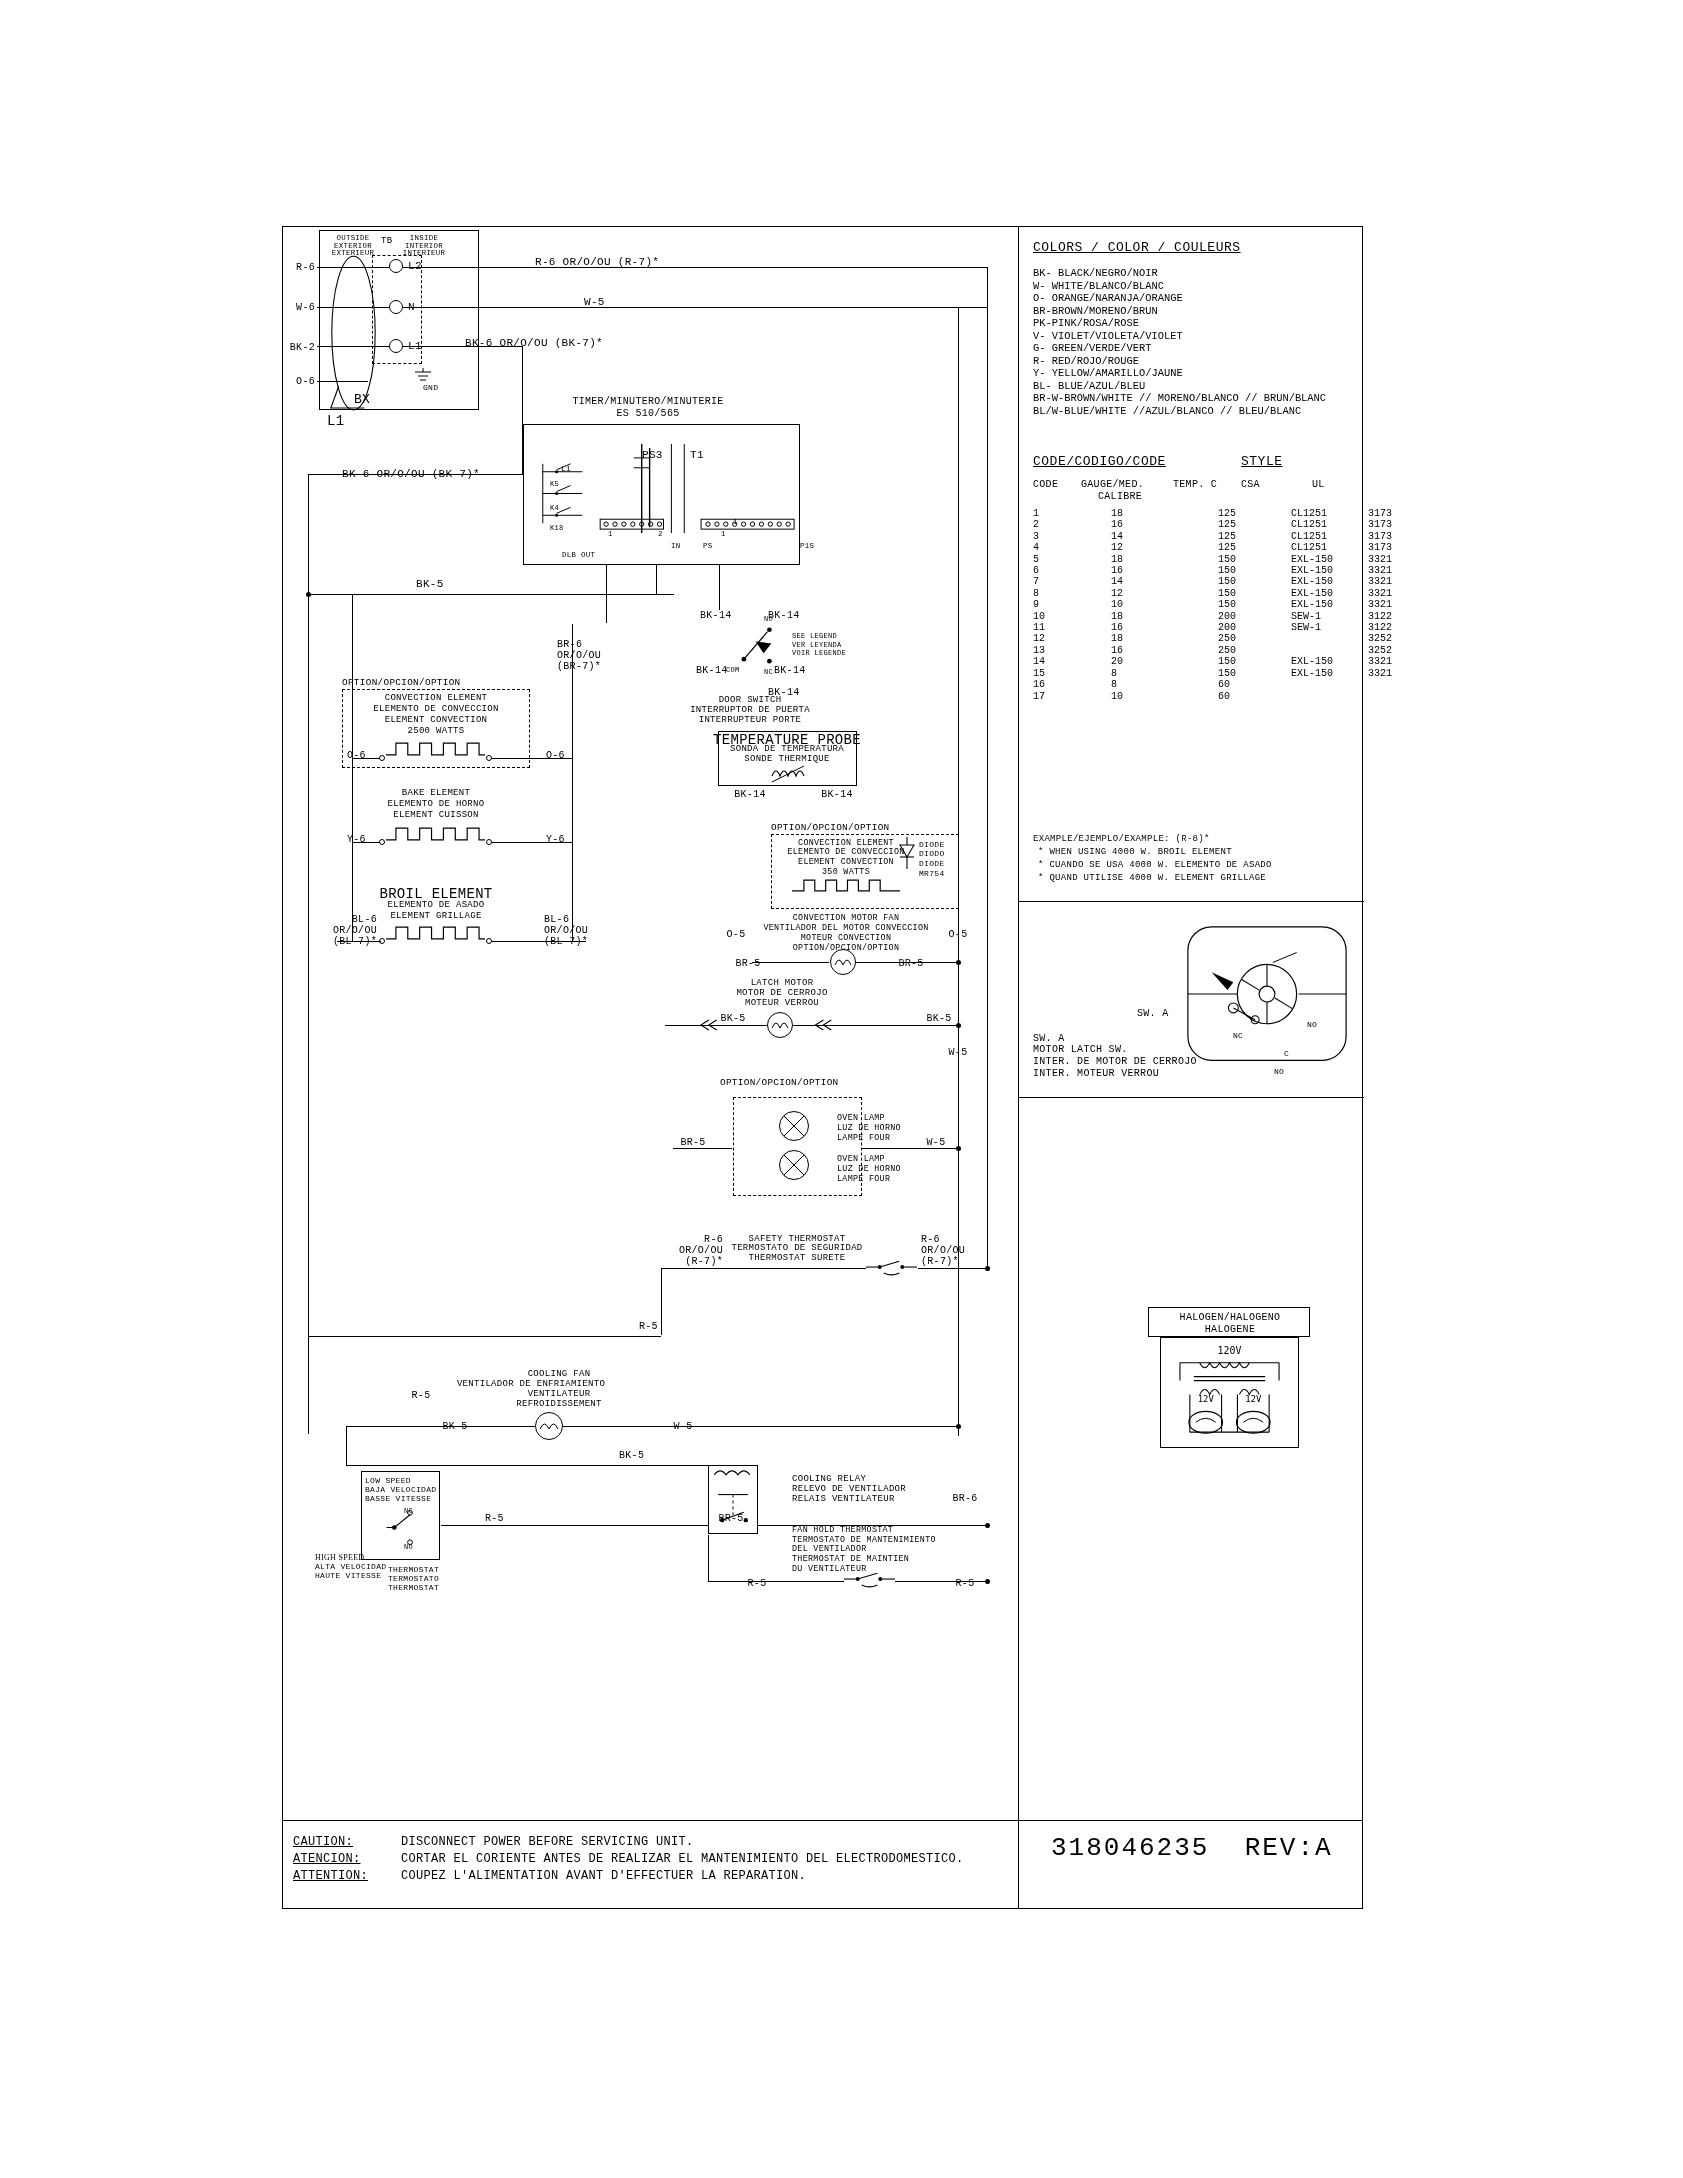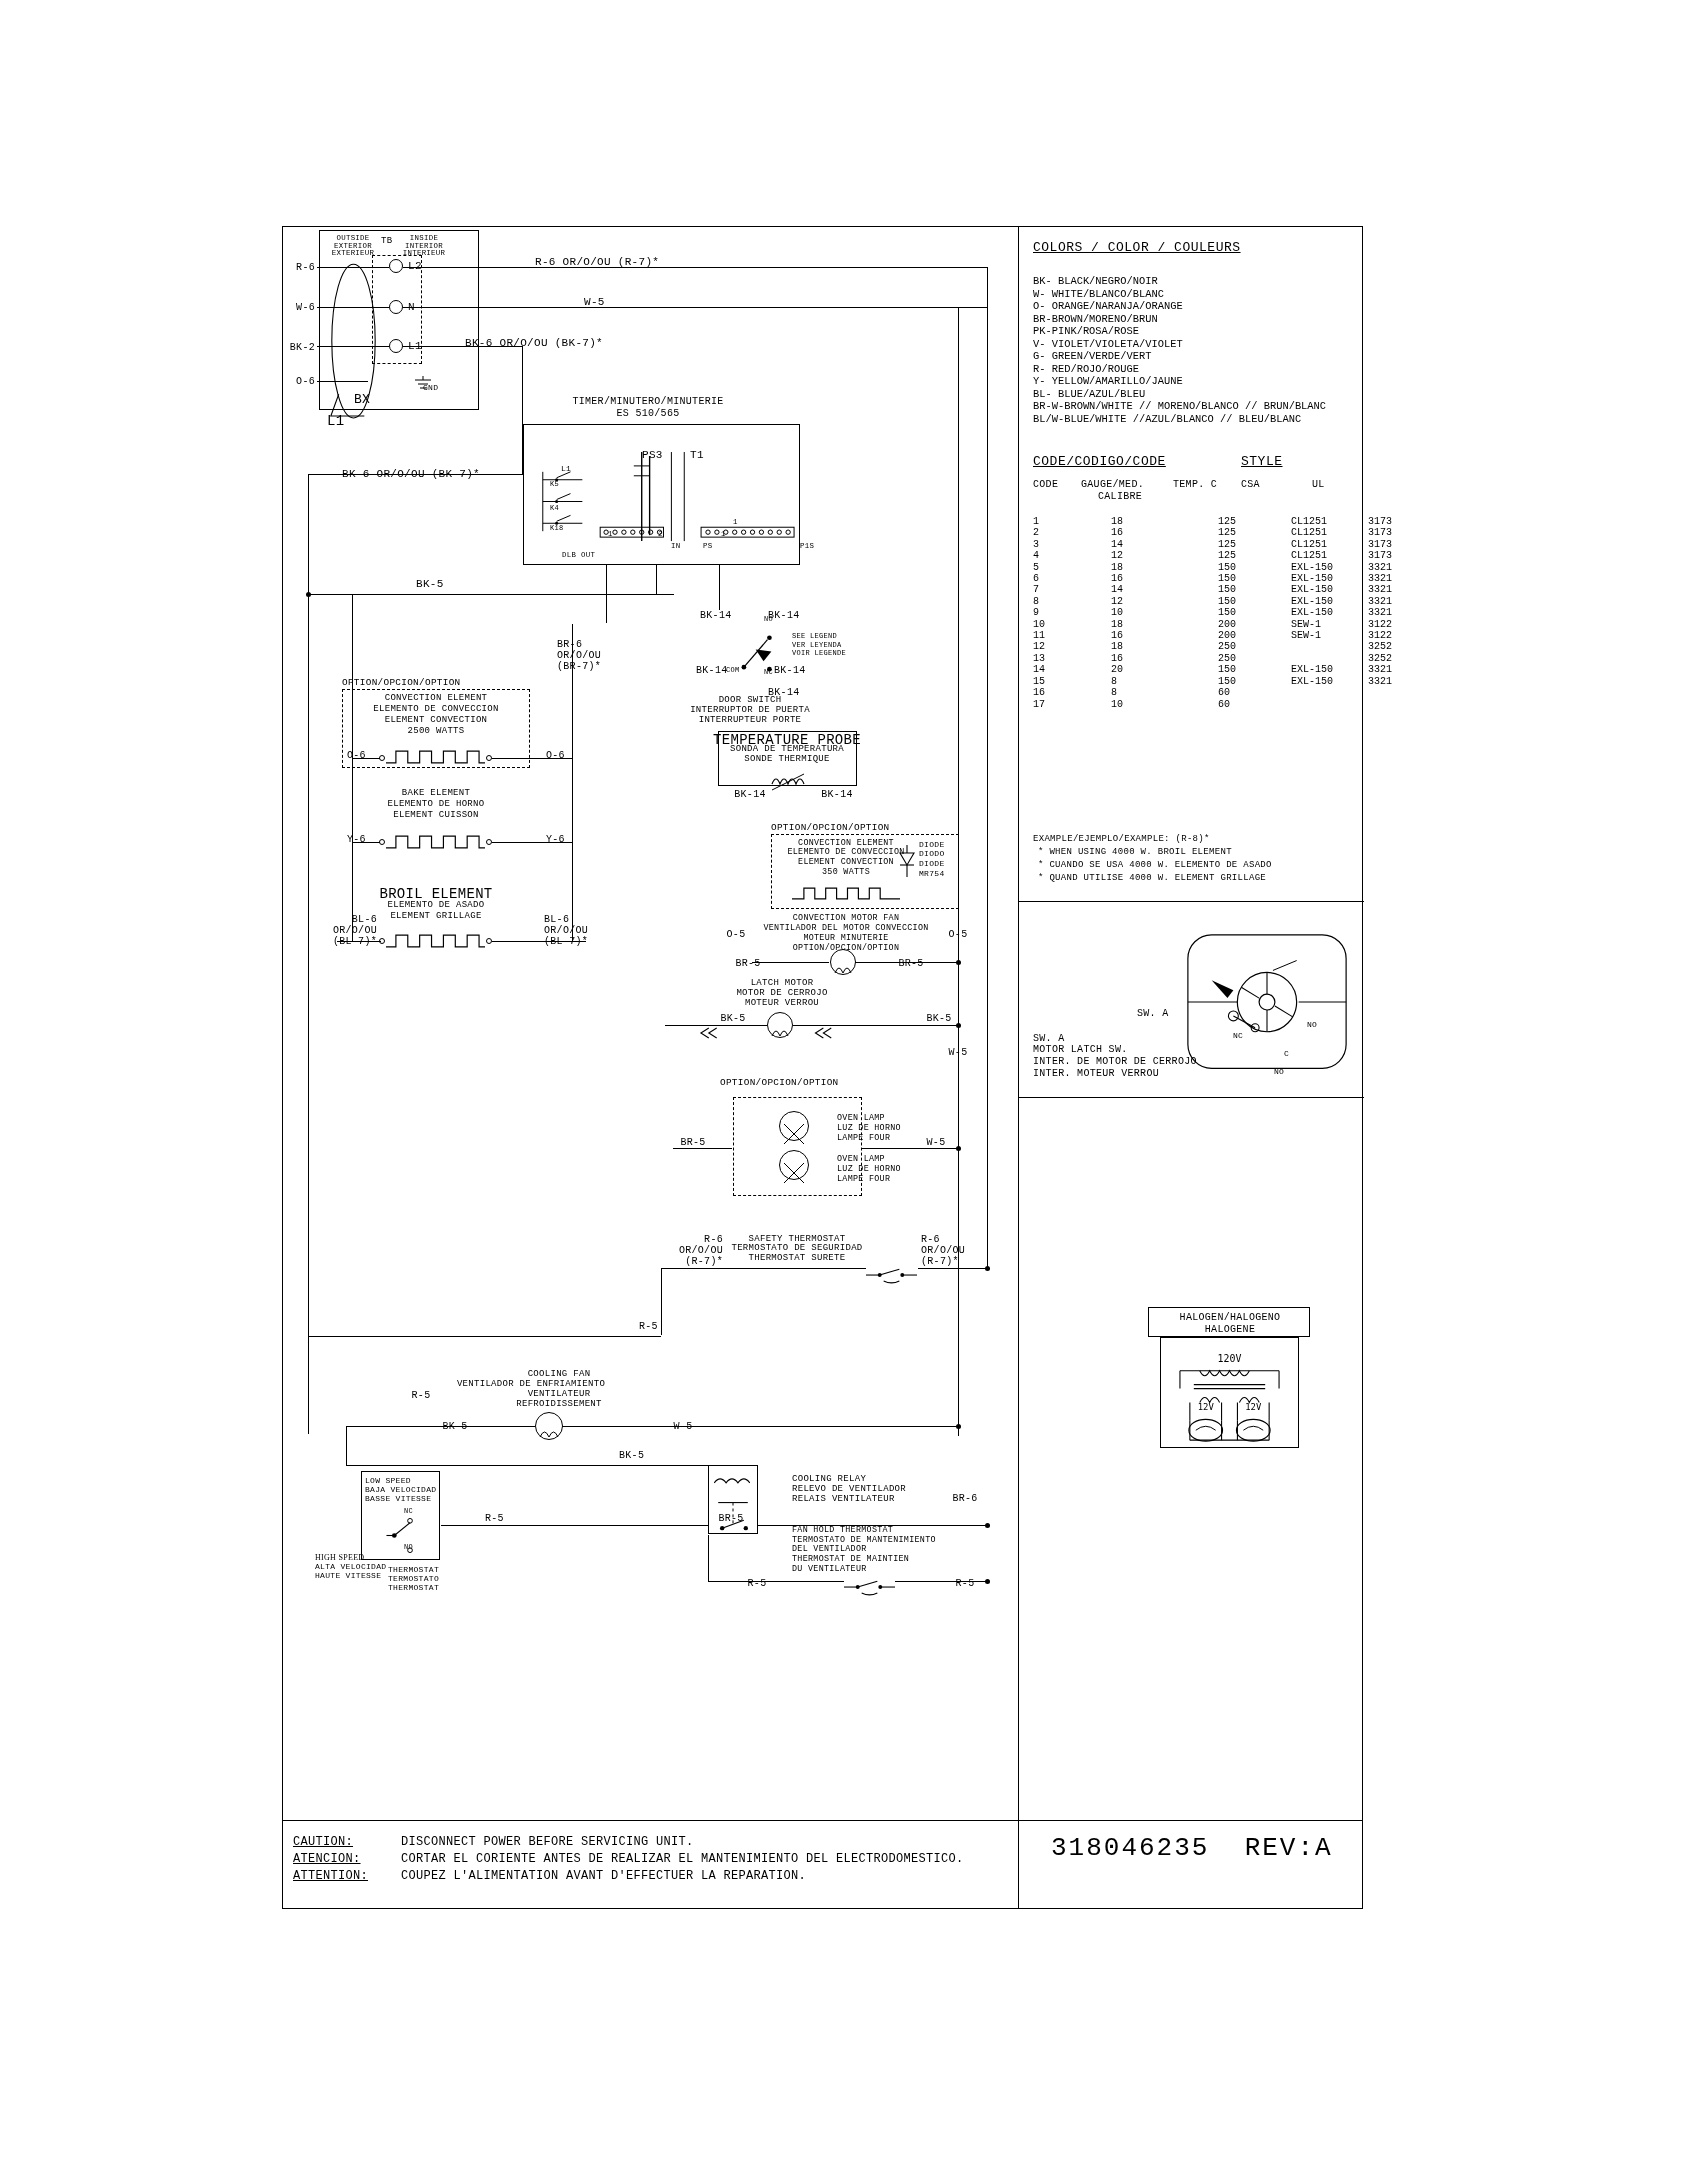--- a/index.html
+++ b/index.html
@@ -14,21 +14,21 @@
     font-family: "Liberation Mono", "DejaVu Sans Mono", monospace;
     color: #000;
     overflow: hidden;
   }
   #sheet {
     position: absolute;
     left: 0; top: 0;
     width: 1683px;
     height: 2178px;
   }
-  .abs { position: absolute; margin-top: 8px; }
+  .abs { position: absolute; }
   .lbl {
     position: absolute;
     font-family: "Liberation Mono", "DejaVu Sans Mono", monospace;
     font-size: 10px;
     line-height: 11px;
     letter-spacing: 0.3px;
     white-space: pre;
     color: #000;
   }
   .lbl.c { text-align: center; transform: translateX(-50%); }
@@ -547,21 +547,21 @@
     <svg width="22" height="40" viewBox="0 0 22 40">
       <path d="M4 8 L18 8 L11 20 Z" fill="none" stroke="#000" stroke-width="1.1"></path>
       <line x1="4" y1="20" x2="18" y2="20" stroke="#000" stroke-width="1.1"></line>
       <line x1="11" y1="0" x2="11" y2="8" stroke="#000" stroke-width="1.1"></line>
       <line x1="11" y1="20" x2="11" y2="32" stroke="#000" stroke-width="1.1"></line>
     </svg>
   </div>
 
   <div class="lbl c" style="left:846px;top:913px;font-size:8.4px;">CONVECTION MOTOR FAN</div>
   <div class="lbl c" style="left:846px;top:923px;font-size:8.4px;">VENTILADOR DEL MOTOR CONVECCION</div>
-  <div class="lbl c" style="left:846px;top:933px;font-size:8.4px;">MOTEUR MINUTERIE</div>
+  <div class="lbl c" style="left:846px;top:933px;font-size:8.4px;">MOTEUR CONVECTION</div>
   <div class="lbl c" style="left:846px;top:943px;font-size:8.4px;">OPTION/OPCION/OPTION</div>
   <div class="circ" style="left:830px;top:949px;width:26px;height:26px;"></div>
   <div class="abs" style="left:830px;top:949px;width:26px;height:26px;">
     <svg width="26" height="26" viewBox="0 0 26 26">
       <path d="M5 16 q4 -10 8 0 q4 -10 8 0" fill="none" stroke="#000" stroke-width="1"></path>
     </svg>
   </div>
   <div class="lbl c" style="left:736px;top:929px;font-size:10px;">O-5</div>
   <div class="lbl c" style="left:958px;top:929px;font-size:10px;">O-5</div>
   <div class="lbl c" style="left:748px;top:958px;font-size:10px;">BR-5</div>

